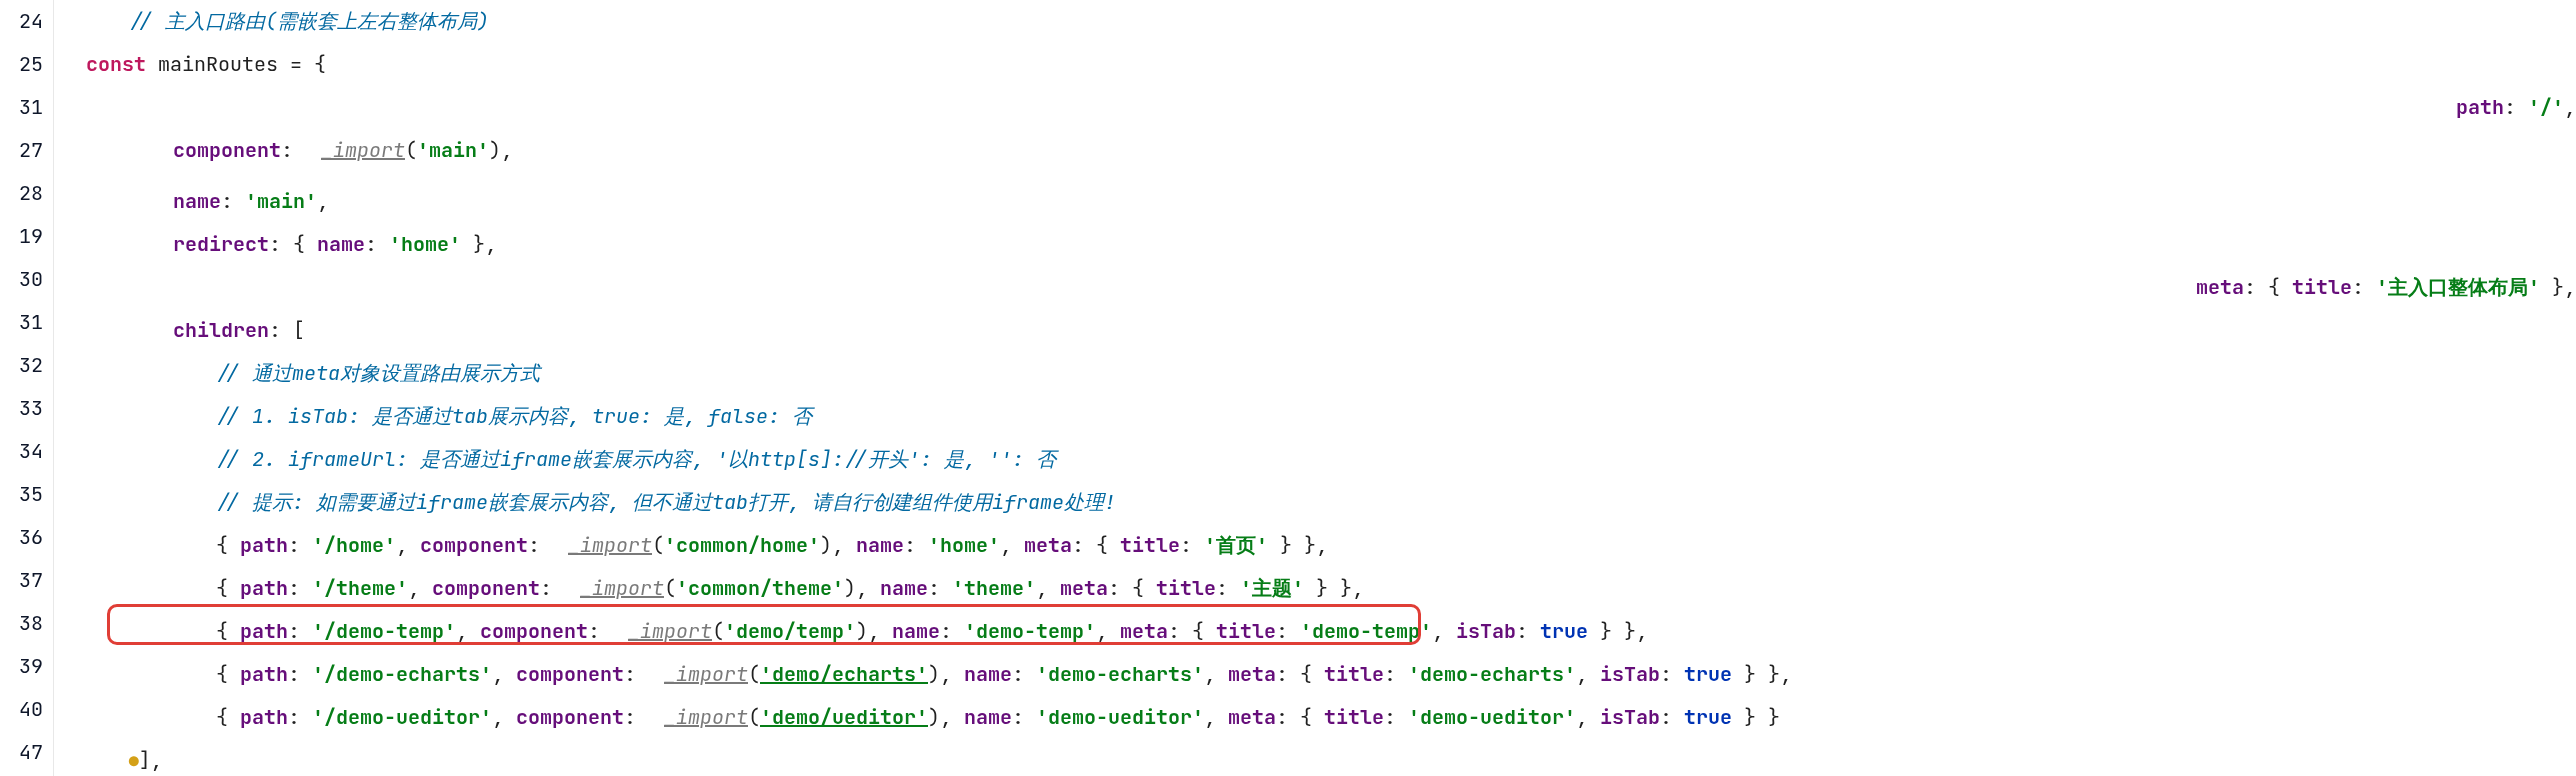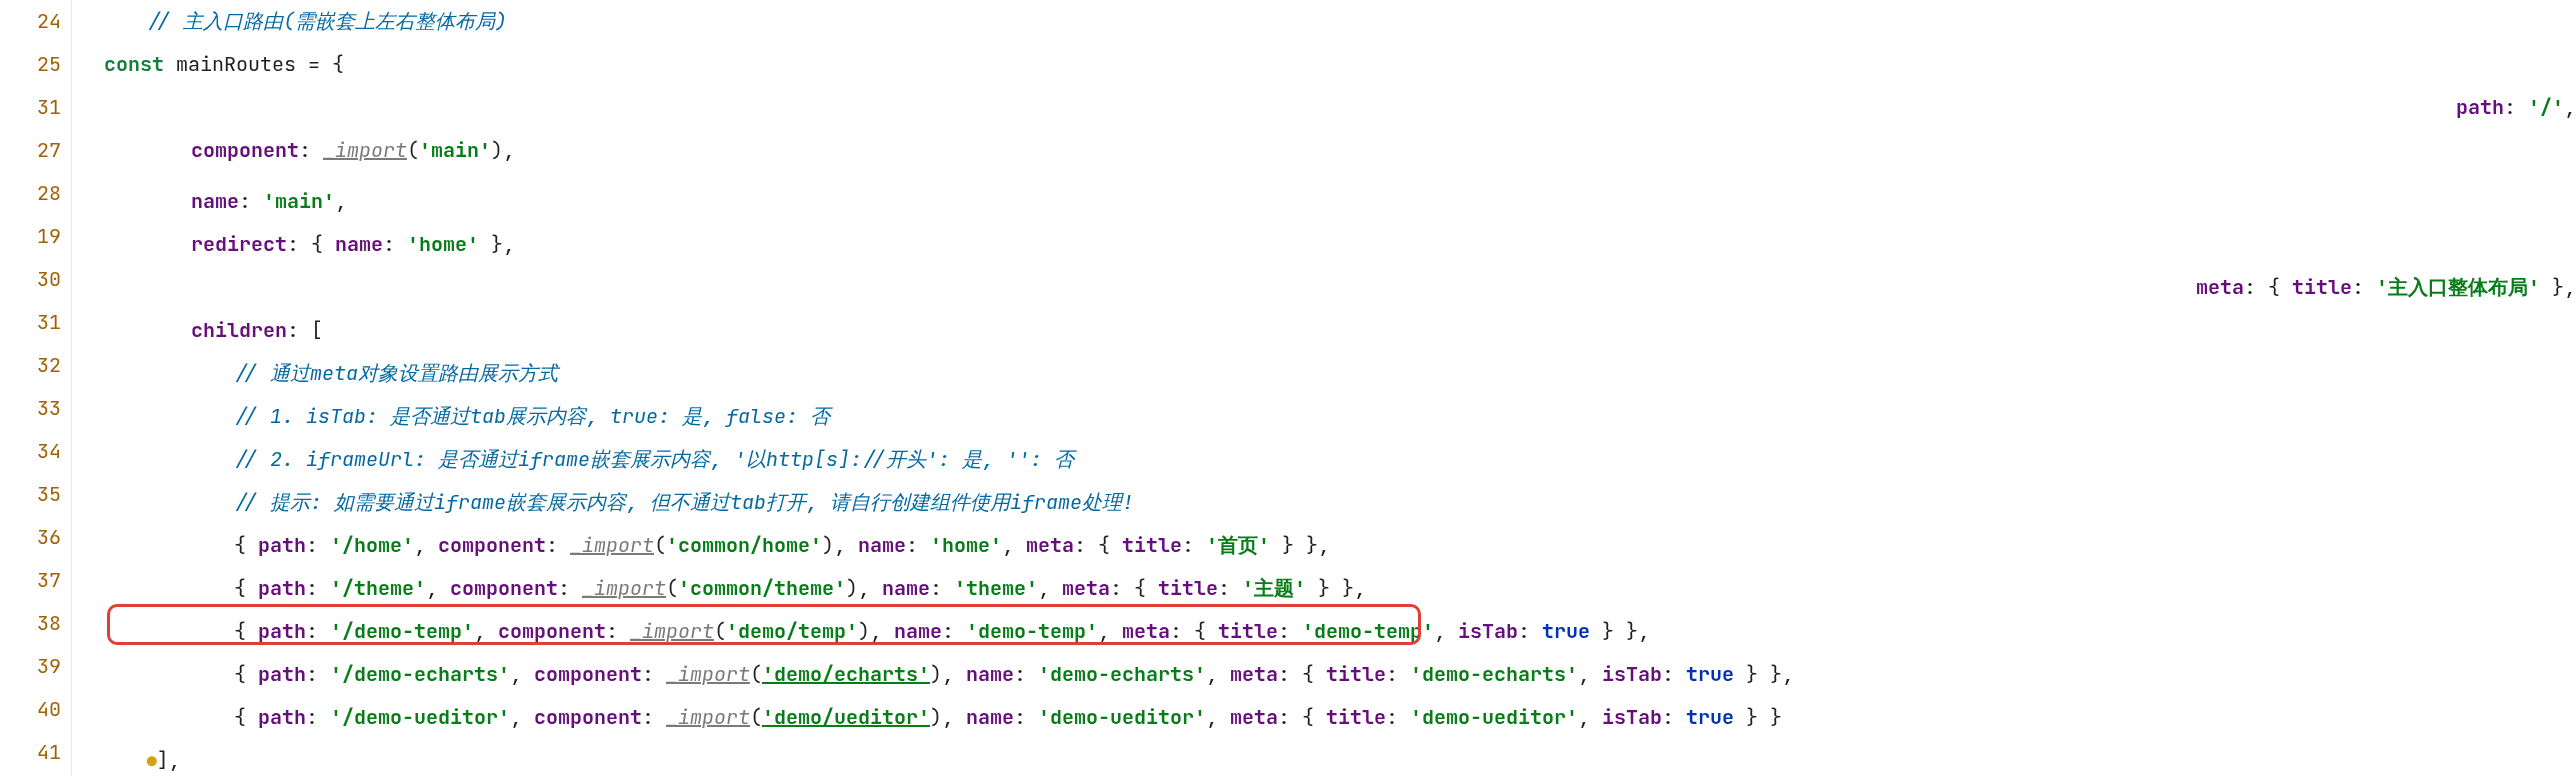--- a/index.html
+++ b/index.html
@@ -11,23 +11,23 @@
     white-space: nowrap;
     overflow: hidden;
   }
   .editor {
     display: flex;
     width: 2576px;
     height: 776px;
     position: relative;
   }
   .gutter {
-    width: 72px;
+    width: 54px;
     background: #ffffff;
-    color: #a16207;
+    color: #0f172a;
     text-align: right;
     padding-right: 10px;
     font-size: 20px;
     line-height: 43px;
     user-select: none;
     border-right: 1px solid #e8e8e8;
   }
   .fold-col {
     width: 26px;
     background: #ffffff;
@@ -39,24 +39,24 @@
     position: relative;
   }
   .code {
     flex: 1;
     line-height: 43px;
     font-size: 20px;
     color: #212121;
     position: relative;
   }
   .line { height: 43px; padding-left: 6px; position: relative; }
-  .kw { color: #15803d; font-weight: bold; }
+  .kw { color: #be185d; font-weight: bold; }
   .prop { color: #660e7a; font-weight: bold; }
   .str { color: #067d17; font-weight: bold; }
-  .fn-u { text-decoration: underline; color: #7a7a7a; font-style: italic; }
+  .fn-u { text-decoration: underline; color: #7a7a7a; font-style: italic; margin-left: 16px; }
   .pun { color: #212121; }
   .cmt { color: #0369a1; font-style: italic; }
   .bool { color: #0033b3; font-weight: bold; }
   .val-u { text-decoration: underline; }
   .highlight {
     position: absolute;
     left: 107px;
     top: 604px;
     width: 1314px;
     height: 41px;
@@ -81,21 +81,21 @@
       <div>31</div>
       <div>32</div>
       <div>33</div>
       <div>34</div>
       <div>35</div>
       <div>36</div>
       <div>37</div>
       <div>38</div>
       <div>39</div>
       <div>40</div>
-      <div>41</div>
+      <div>47</div>
     </div>
   <div class="fold-col">
       <div style="height: 43px;"></div>
       <div style="height: 43px;"></div>
       <div style="height: 43px;"></div>
       <div style="height: 43px;"></div>
       <div style="height: 43px;"></div>
       <div style="height: 43px;"></div>
       <div style="height: 43px;"></div>
       <div style="height: 43px;"></div>

